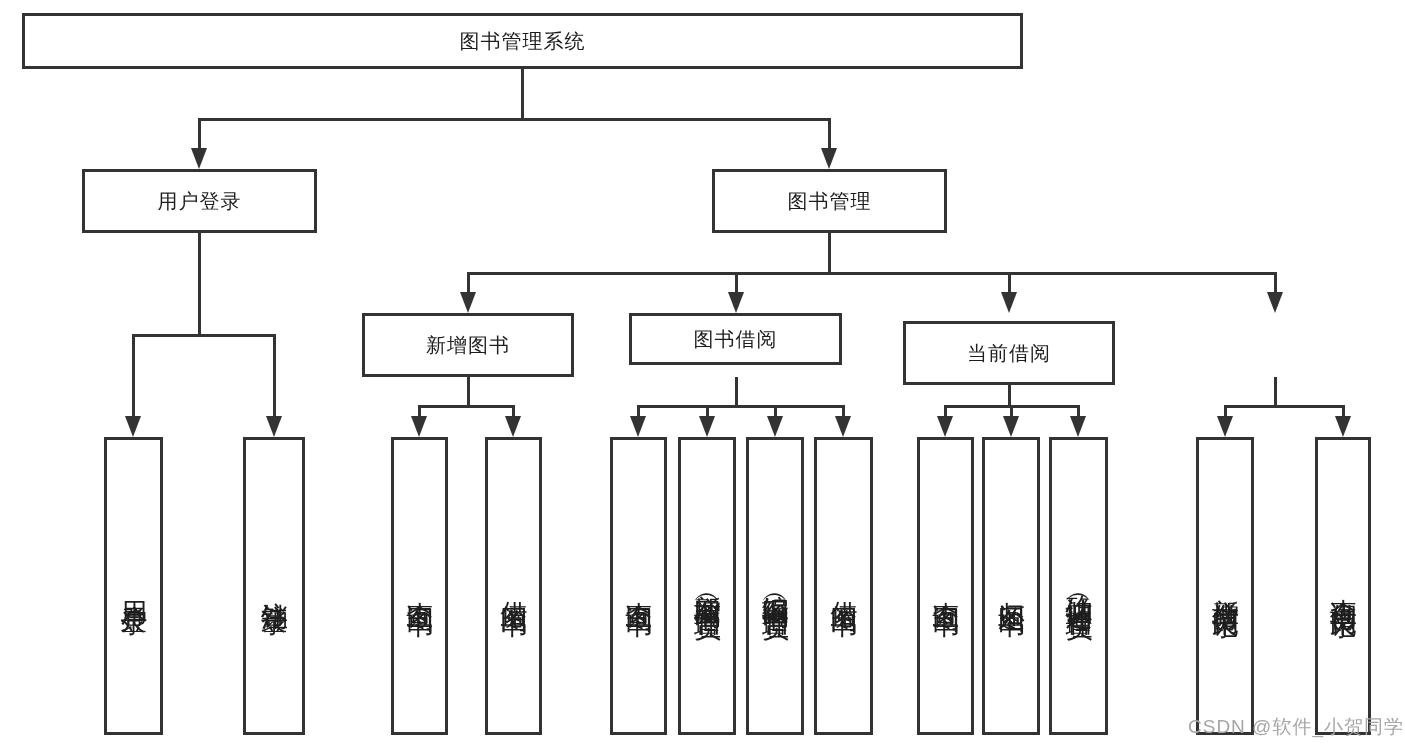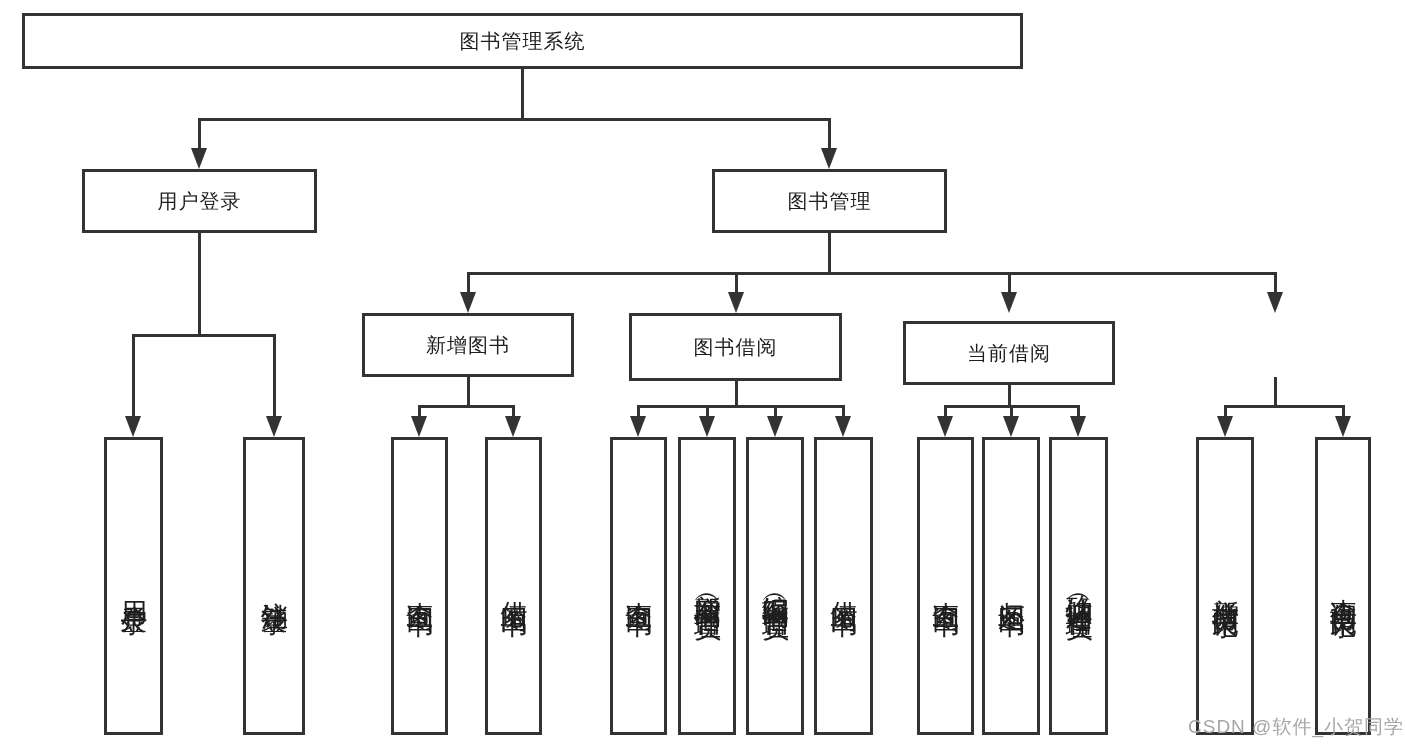--- a/index.html
+++ b/index.html
@@ -120,21 +120,21 @@
     </div>
     <div class="node" style="left: 82px; top: 169px; width: 235px; height: 64px;">
       <span>用户登录</span>
     </div>
     <div class="node" style="left: 712px; top: 169px; width: 235px; height: 64px;">
       <span>图书管理</span>
     </div>
     <div class="node" style="left: 362px; top: 313px; width: 212px; height: 64px;">
       <span>新增图书</span>
     </div>
-    <div class="node" style="left: 629px; top: 313px; width: 213px; height: 68px; font-family: Liberation Mono, monospace;">
+    <div class="node" style="left: 629px; top: 313px; width: 213px; height: 52px; font-family: Liberation Mono, monospace;">
       <span>图书借阅</span>
     </div>
     <div class="node" style="left: 903px; top: 313px; width: 212px; height: 64px; margin-top: 8px;">
       <span>当前借阅</span>
     </div>
     <div class="node vertical" style="left: 104px; top: 437px; width: 59px; height: 298px;">
       <span>用户登录</span>
     </div>
     <div class="node vertical" style="left: 243px; top: 437px; width: 62px; height: 298px;">
       <span>注销登录</span>

